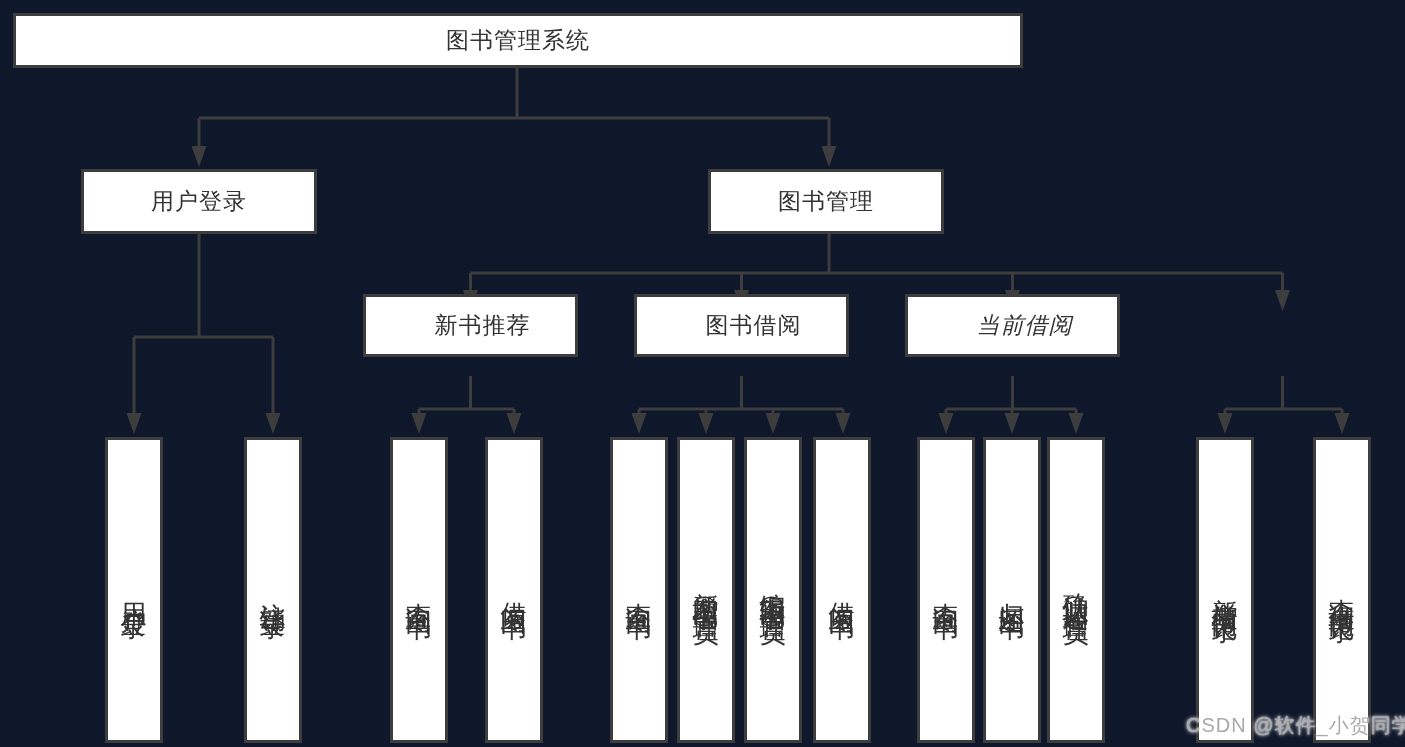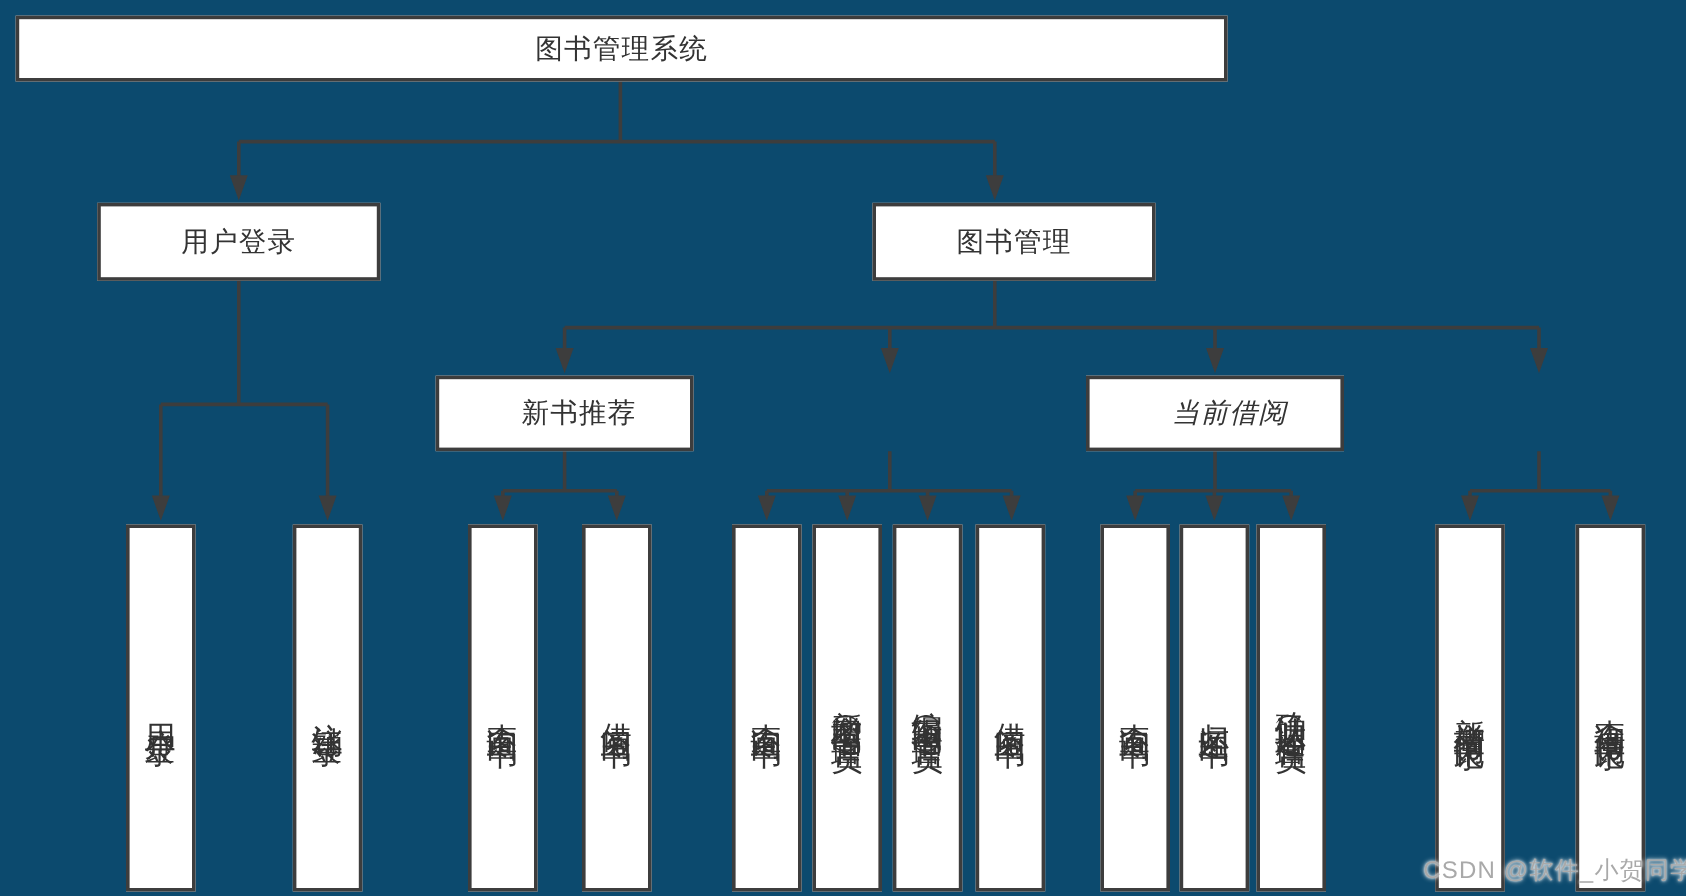--- a/index.html
+++ b/index.html
@@ -6,21 +6,21 @@
     --line:#3d3d3d;
     --text:#333333;
     --wm:#a9a9a9;
   }
   html,body{margin:0;padding:0;background:#ffffff;}
   body{font-family:"Liberation Sans","DejaVu Sans",sans-serif;}
   .stage{
     position:relative;
     width:1405px;
     height:747px;
-    background:#0c4a6e;
+    background:#0f172a;
     overflow:hidden;
   }
   .connectors{
     position:absolute;
     left:0;top:0;
     width:1405px;height:747px;
   }
   .connectors path{
     stroke:var(--line);
     stroke-width:3;
@@ -42,22 +42,22 @@
     z-index:2;
   }
   .h-label{
     font-size:23px;
     letter-spacing:1px;
     white-space:nowrap;
   }
   .root{left:13px;top:13px;width:1010px;height:55px;}
   .lvl2{top:169px;width:236px;height:65px;}
   .lvl2.user{left:81px;}
-  .lvl2.mgmt{left:727px;}
-  .lvl3{top:313px;width:215px;height:63px;padding-left:24px;}
+  .lvl2.mgmt{left:708px;}
+  .lvl3{top:294px;width:215px;height:63px;padding-left:24px;}
   .lvl3.recommend{left:363px;}
   .lvl3.borrow{left:634px;}
   .lvl3.current{left:905px;font-style:italic;}
   .lvl3.records{left:1175px;}
   .leaf{
     top:437px;
     width:58px;
     height:306px;
   }
   .v-label{
@@ -128,20 +128,23 @@
   <div class="box lvl2 user">
     <span class="h-label">用户登录</span>
   </div>
   <div class="box lvl2 mgmt">
     <span class="h-label">图书管理</span>
   </div>
 
   <div class="box lvl3 recommend">
     <span class="h-label">新书推荐</span>
   </div>
+  <div class="box lvl3 borrow">
+    <span class="h-label">图书借阅</span>
+  </div>
   <div class="box lvl3 current">
     <span class="h-label">当前借阅</span>
   </div>
 
   <div class="box leaf" style="left:105px;">
     <span class="v-label">用户登录</span>
   </div>
   <div class="box leaf" style="left:244px;">
     <span class="v-label">注销登录</span>
   </div>

